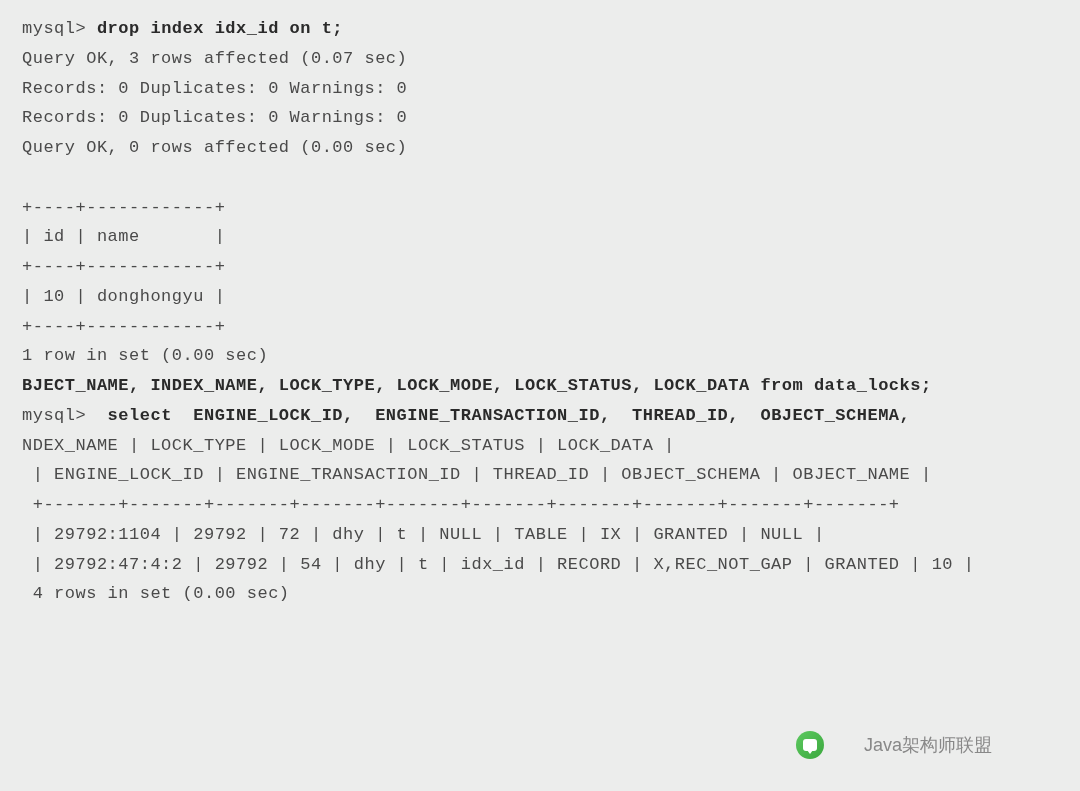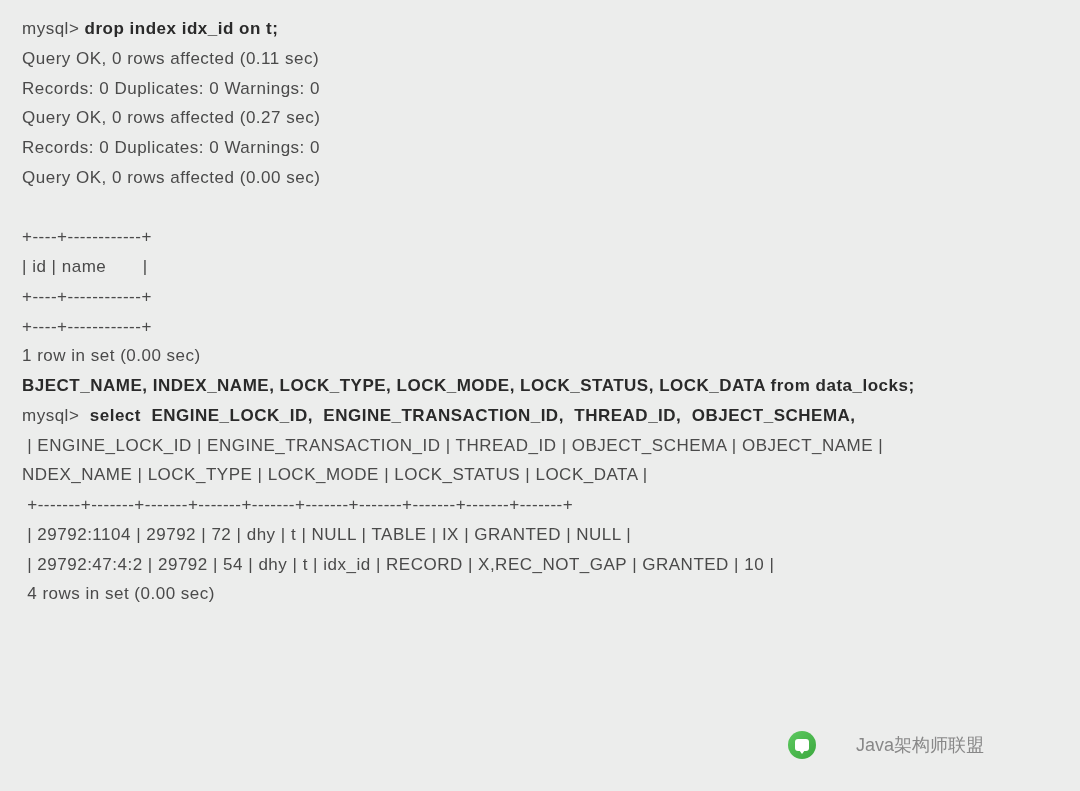--- a/index.html
+++ b/index.html
@@ -15,36 +15,36 @@
       color: #4a4a4a;
       padding: 14px 22px;
       width: 1080px;
       height: 791px;
       overflow: hidden;
       position: relative;
       letter-spacing: 0.5px;
     }
     .line {
       white-space: pre;
-      font-family: Liberation Sans, sans-serif;
+      font-family: Liberation Mono, monospace;
     }
     .bold {
       font-weight: bold;
       color: #2a2a2a;
     }
     .prompt {
       color: #4a4a4a;
     }
     .blank-line {
       height: 1.75em;
     }
     .watermark {
       position: absolute;
       bottom: 30px;
-      right: 96px;
+      right: 88px;
       display: flex;
       align-items: center;
       font-family: -apple-system, BlinkMacSystemFont, "Segoe UI", sans-serif;
       font-size: 18px;
       color: #888;
       letter-spacing: 0;
       gap: 36px;
     }
     .watermark-icon {
       width: 28px;
@@ -75,35 +75,35 @@
       border-left: 3px solid transparent;
       border-right: 3px solid transparent;
       border-top: 4px solid white;
     }
   </style>
 </head>
 <body>
 
 <div id="terminal-container">
     <div class="line"><span class="prompt">mysql&gt; </span><span class="bold">drop index idx_id on t;</span></div>
-    <div class="line">Query OK, 0 rows affected (0.11 sec)</div>
+    <div class="line">Query OK, 3 rows affected (0.07 sec)</div>
     <div class="line">Records: 0 Duplicates: 0 Warnings: 0</div>
-    <div class="line">Query OK, 0 rows affected (0.27 sec)</div>
     <div class="line">Records: 0 Duplicates: 0 Warnings: 0</div>
     <div class="line">Query OK, 0 rows affected (0.00 sec)</div>
     <div class="blank-line"></div>
     <div class="line">+----+------------+</div>
     <div class="line">| id | name       |</div>
     <div class="line">+----+------------+</div>
+    <div class="line">| 10 | donghongyu |</div>
     <div class="line">+----+------------+</div>
     <div class="line">1 row in set (0.00 sec)</div>
     <div class="line bold">BJECT_NAME, INDEX_NAME, LOCK_TYPE, LOCK_MODE, LOCK_STATUS, LOCK_DATA from data_locks;</div>
     <div class="line"><span class="prompt">mysql&gt; </span><span class="bold"> select  ENGINE_LOCK_ID,  ENGINE_TRANSACTION_ID,  THREAD_ID,  OBJECT_SCHEMA, </span></div>
+    <div class="line">NDEX_NAME | LOCK_TYPE | LOCK_MODE | LOCK_STATUS | LOCK_DATA |</div>
     <div class="line"> | ENGINE_LOCK_ID | ENGINE_TRANSACTION_ID | THREAD_ID | OBJECT_SCHEMA | OBJECT_NAME | </div>
-    <div class="line">NDEX_NAME | LOCK_TYPE | LOCK_MODE | LOCK_STATUS | LOCK_DATA |</div>
     <div class="line"> +-------+-------+-------+-------+-------+-------+-------+-------+-------+-------+</div>
     <div class="line"> | 29792:1104 | 29792 | 72 | dhy | t | NULL | TABLE | IX | GRANTED | NULL |</div>
     <div class="line"> | 29792:47:4:2 | 29792 | 54 | dhy | t | idx_id | RECORD | X,REC_NOT_GAP | GRANTED | 10 |</div>
     <div class="line"> 4 rows in set (0.00 sec)</div>
   </div>
 
 <div class="watermark">
   <span class="watermark-icon"></span>
   <span>Java架构师联盟</span>
 </div>

